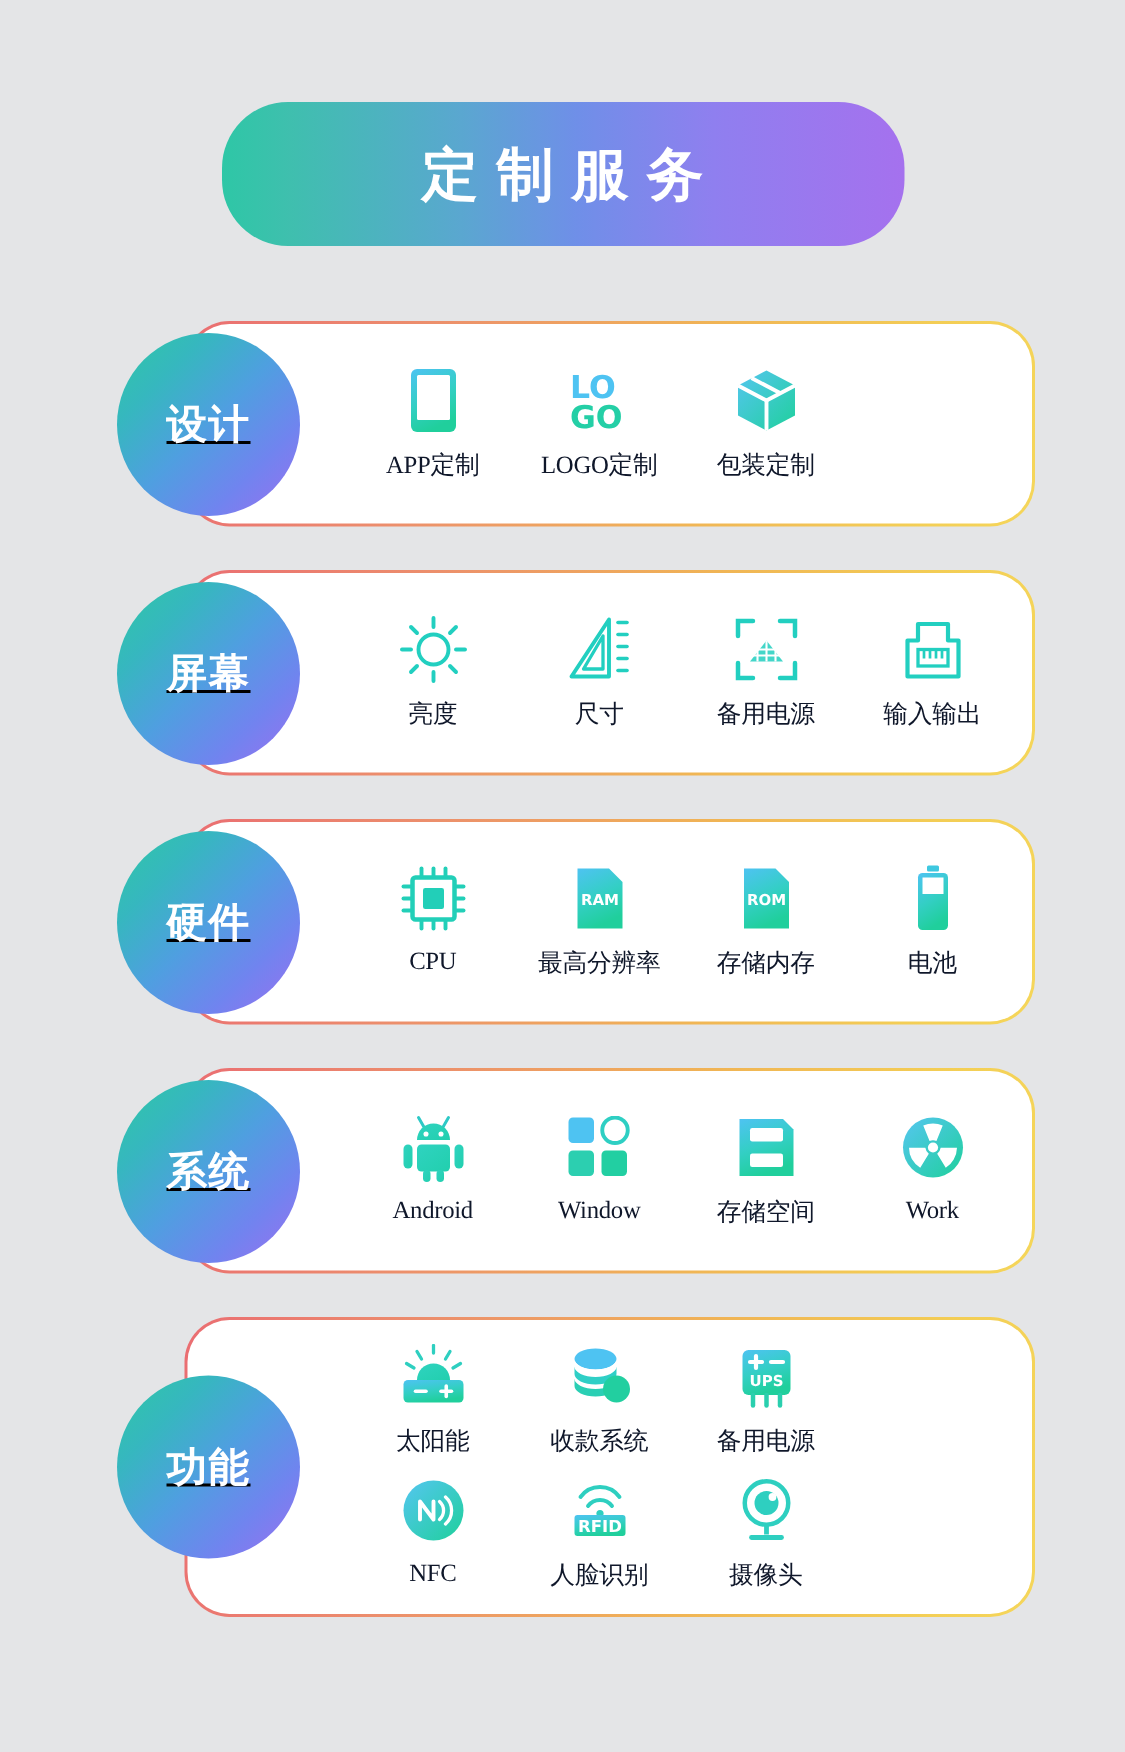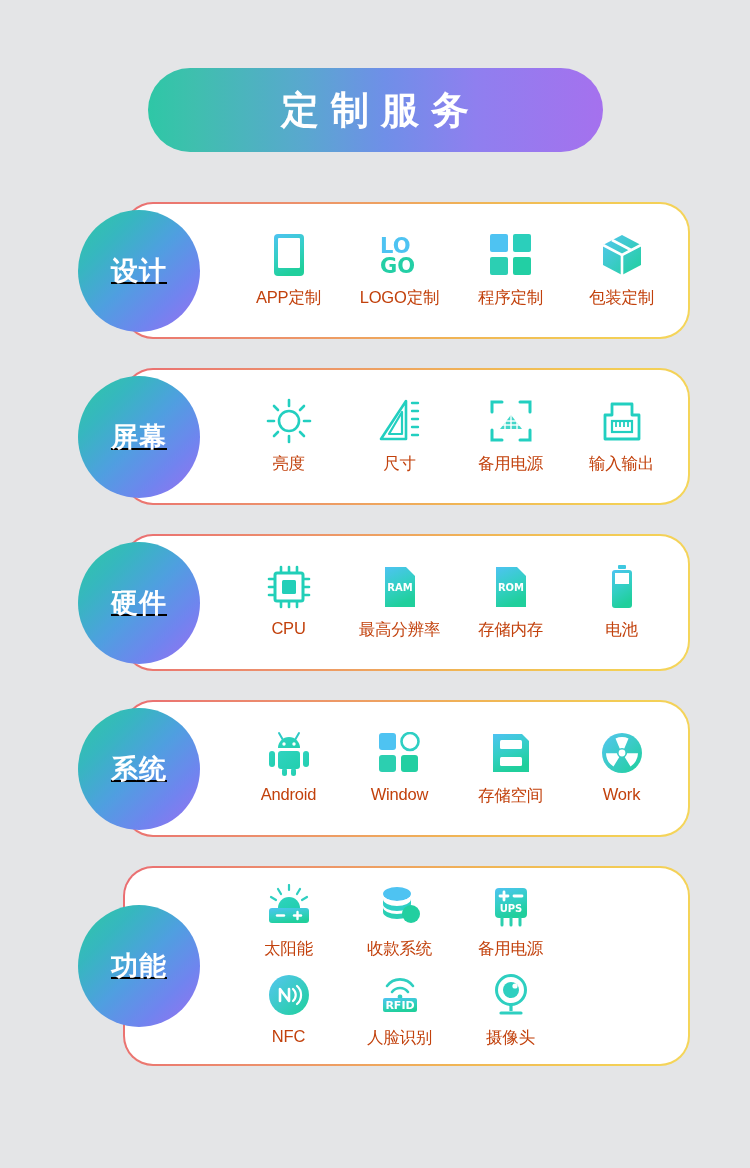--- a/index.html
+++ b/index.html
@@ -14,21 +14,21 @@
   }
 
   
   .title-wrap {
     padding-top: 68px;
     display: flex;
     justify-content: center;
   }
   .title-pill {
     width: 455px;
-    height: 84px;
+    height: 96px;
     border-radius: 44px;
     background: linear-gradient(90deg, #2ec7a6 0%, #3fbfae 10%, #5aa7d0 35%, #6f8fe8 52%, #8f7fef 72%, #a571ee 100%);
     display: flex;
     align-items: center;
     justify-content: center;
   }
   .title-text {
     color: #ffffff;
     font-size: 38px;
     font-weight: bold;
@@ -116,22 +116,22 @@
     gap: 9px;
   }
   .icon-box {
     height: 46px;
     display: flex;
     align-items: center;
     justify-content: center;
   }
   .item-label {
     font-size: 16.5px;
-    color: #c2410c;
-    font-family: Liberation Sans, sans-serif;
+    color: #0f172a;
+    font-family: Liberation Serif, serif;
     white-space: nowrap;
     letter-spacing: -0.2px;
   }
   svg { display: block; }
 </style>
 </head>
 <body>
 
 <svg width="0" height="0" style="position:absolute" aria-hidden="true">
   <defs>
@@ -178,31 +178,20 @@
             <div class="item">
               <div class="icon-box">
                 <svg width="46" height="46" viewBox="0 0 46 46">
                   <text x="3" y="21" font-family="DejaVu Sans, sans-serif" font-size="21" font-weight="bold" fill="#4ec3f2">LO</text>
                   <text x="3" y="41" font-family="DejaVu Sans, sans-serif" font-size="21" font-weight="bold" fill="#24cfa6">GO</text>
                 </svg>
               </div>
               <span class="item-label">LOGO定制</span>
             </div>
 
-            <div class="item">
-              <div class="icon-box">
-                <svg width="42" height="42" viewBox="0 0 42 42">
-                  <rect x="0" y="0" width="18" height="18" rx="2" fill="#4ec3f2"></rect>
-                  <rect x="23" y="0" width="18" height="18" rx="2" fill="#2bcfbb"></rect>
-                  <rect x="0" y="23" width="18" height="18" rx="2" fill="#2ccfb3"></rect>
-                  <rect x="23" y="23" width="18" height="18" rx="2" fill="#22cfa4"></rect>
-                </svg>
-              </div>
-              <span class="item-label">程序定制</span>
-            </div>
 
             <div class="item">
               <div class="icon-box">
                 <svg width="44" height="46" viewBox="0 0 44 46">
                   <path d="M22 3 L41 13 L41 33 L22 43 L3 33 L3 13 Z" fill="url(#ig2)"></path>
                   <path d="M3 13 L22 23 L41 13" fill="none" stroke="#fff" stroke-width="2.6"></path>
                   <path d="M22 23 L22 43" fill="none" stroke="#fff" stroke-width="2.6"></path>
                   <path d="M12 8 L31 18" fill="none" stroke="#fff" stroke-width="2.6"></path>
                 </svg>
               </div>

